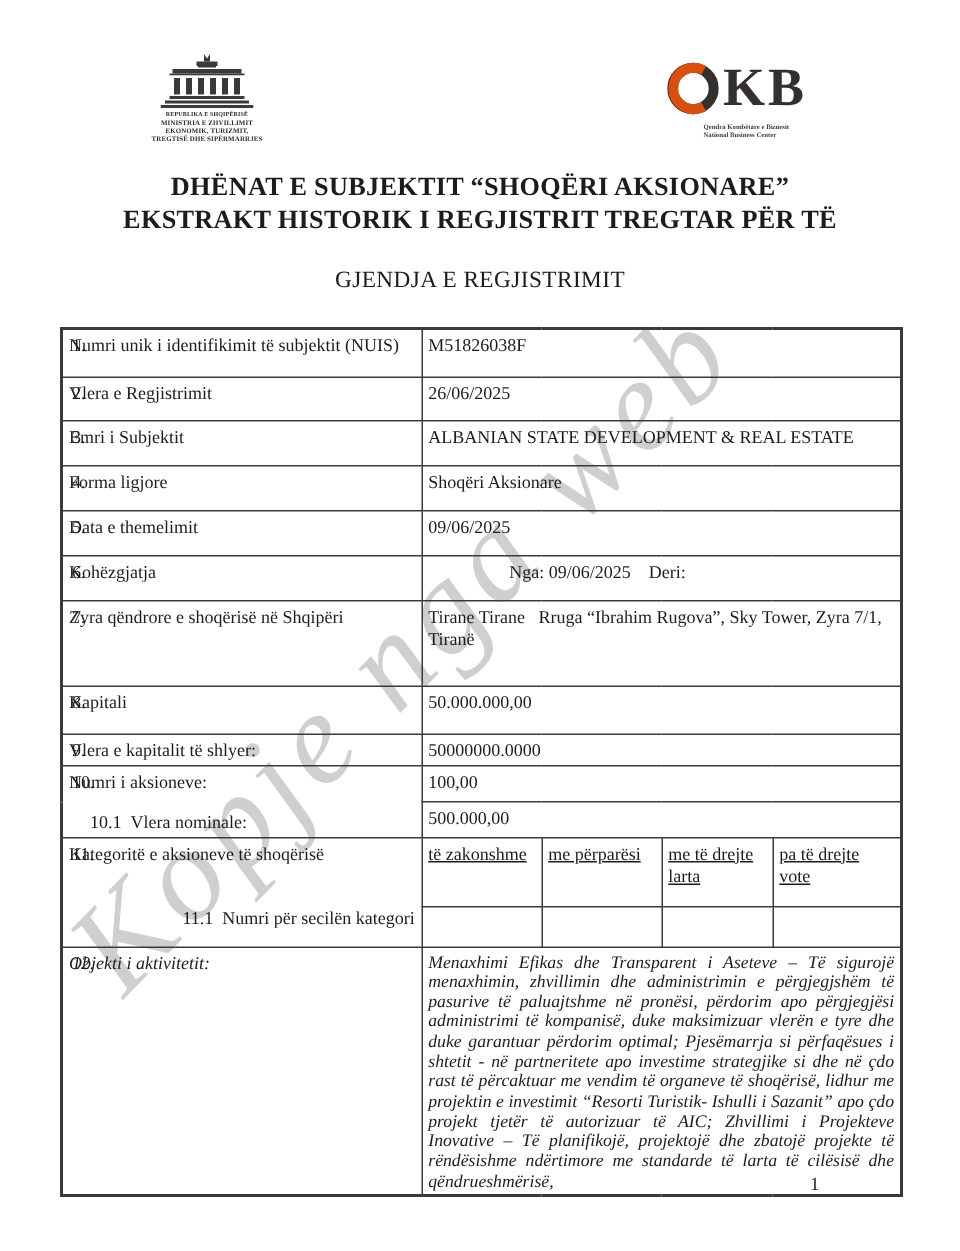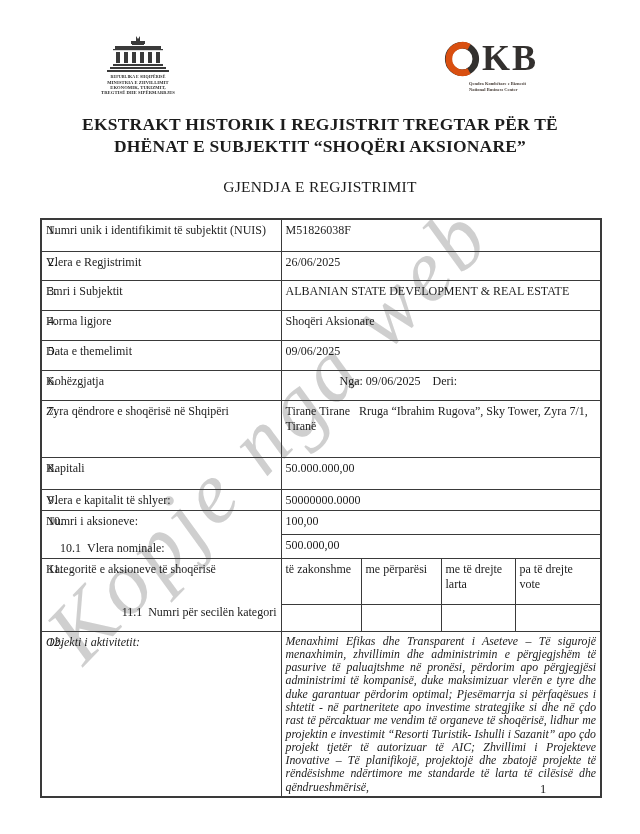--- a/index.html
+++ b/index.html
@@ -39,21 +39,21 @@
   .r1 td{border-bottom:3px double #3a3a3a;}
   .r1{height:32px;} .r2{height:29px;} .r3{height:30px;} .r4{height:30px;}
   .r5{height:30px;} .r6{height:30px;} .r7{height:57px;} .r8{height:32px;}
   .r9{height:21px;} .r10a{height:24px;font-family:Liberation Serif, serif;} .r10b{height:23px;}
   .r11a{height:46px;padding-left:40px;} .r11b{height:27px;} .r12{height:147px;font-style:italic;}
   .val-indent{padding-left:58px !important;}
   td.spanlbl{padding:3px 4px 2px 26px;position:relative;}
   .sublabel{margin-top:12px;padding-left:14px;position:relative;}
   .sublabel .subnum{margin-right:6px;}
   .cat-sub{margin-top:28px;text-align:right;}
-  td.cathead{padding:3px 5px 2px 6px;}
+  td.cathead{padding:3px 5px 2px 6px;text-decoration:underline;}
   td.act{white-space:normal;text-align:justify;font-size:11.8px;line-height:13.3px;
     padding:3px 6px 2px 7px;margin-top:25px;}
   .pagenum{position:absolute;top:782px;left:540px;font-size:12.5px;z-index:1;}
 </style>
 </head>
 <body>
 
 <div class="page">
 
   <div class="watermark">Kopje nga web</div>
@@ -99,22 +99,22 @@
         </span>
         <span class="qkb-rest">KB</span>
       </div>
       <div class="qkb-sub">
         <div>Qendra Kombëtare e Biznesit</div>
         <div>National Business Center</div>
       </div>
     </div>
 
     <div class="doc-title">
+      <div>DHËNAT E SUBJEKTIT “SHOQËRI AKSIONARE”</div>
       <div>EKSTRAKT HISTORIK I REGJISTRIT TREGTAR PËR TË</div>
-      <div>DHËNAT E SUBJEKTIT “SHOQËRI AKSIONARE”</div>
     </div>
     <div class="section-title">GJENDJA E REGJISTRIMIT</div>
 
     <table class="reg">
       <colgroup>
         <col style="width:240px">
           <col style="width:80px">
           <col style="width:80px">
         <col style="width:74px">
           <col style="width:86px">

